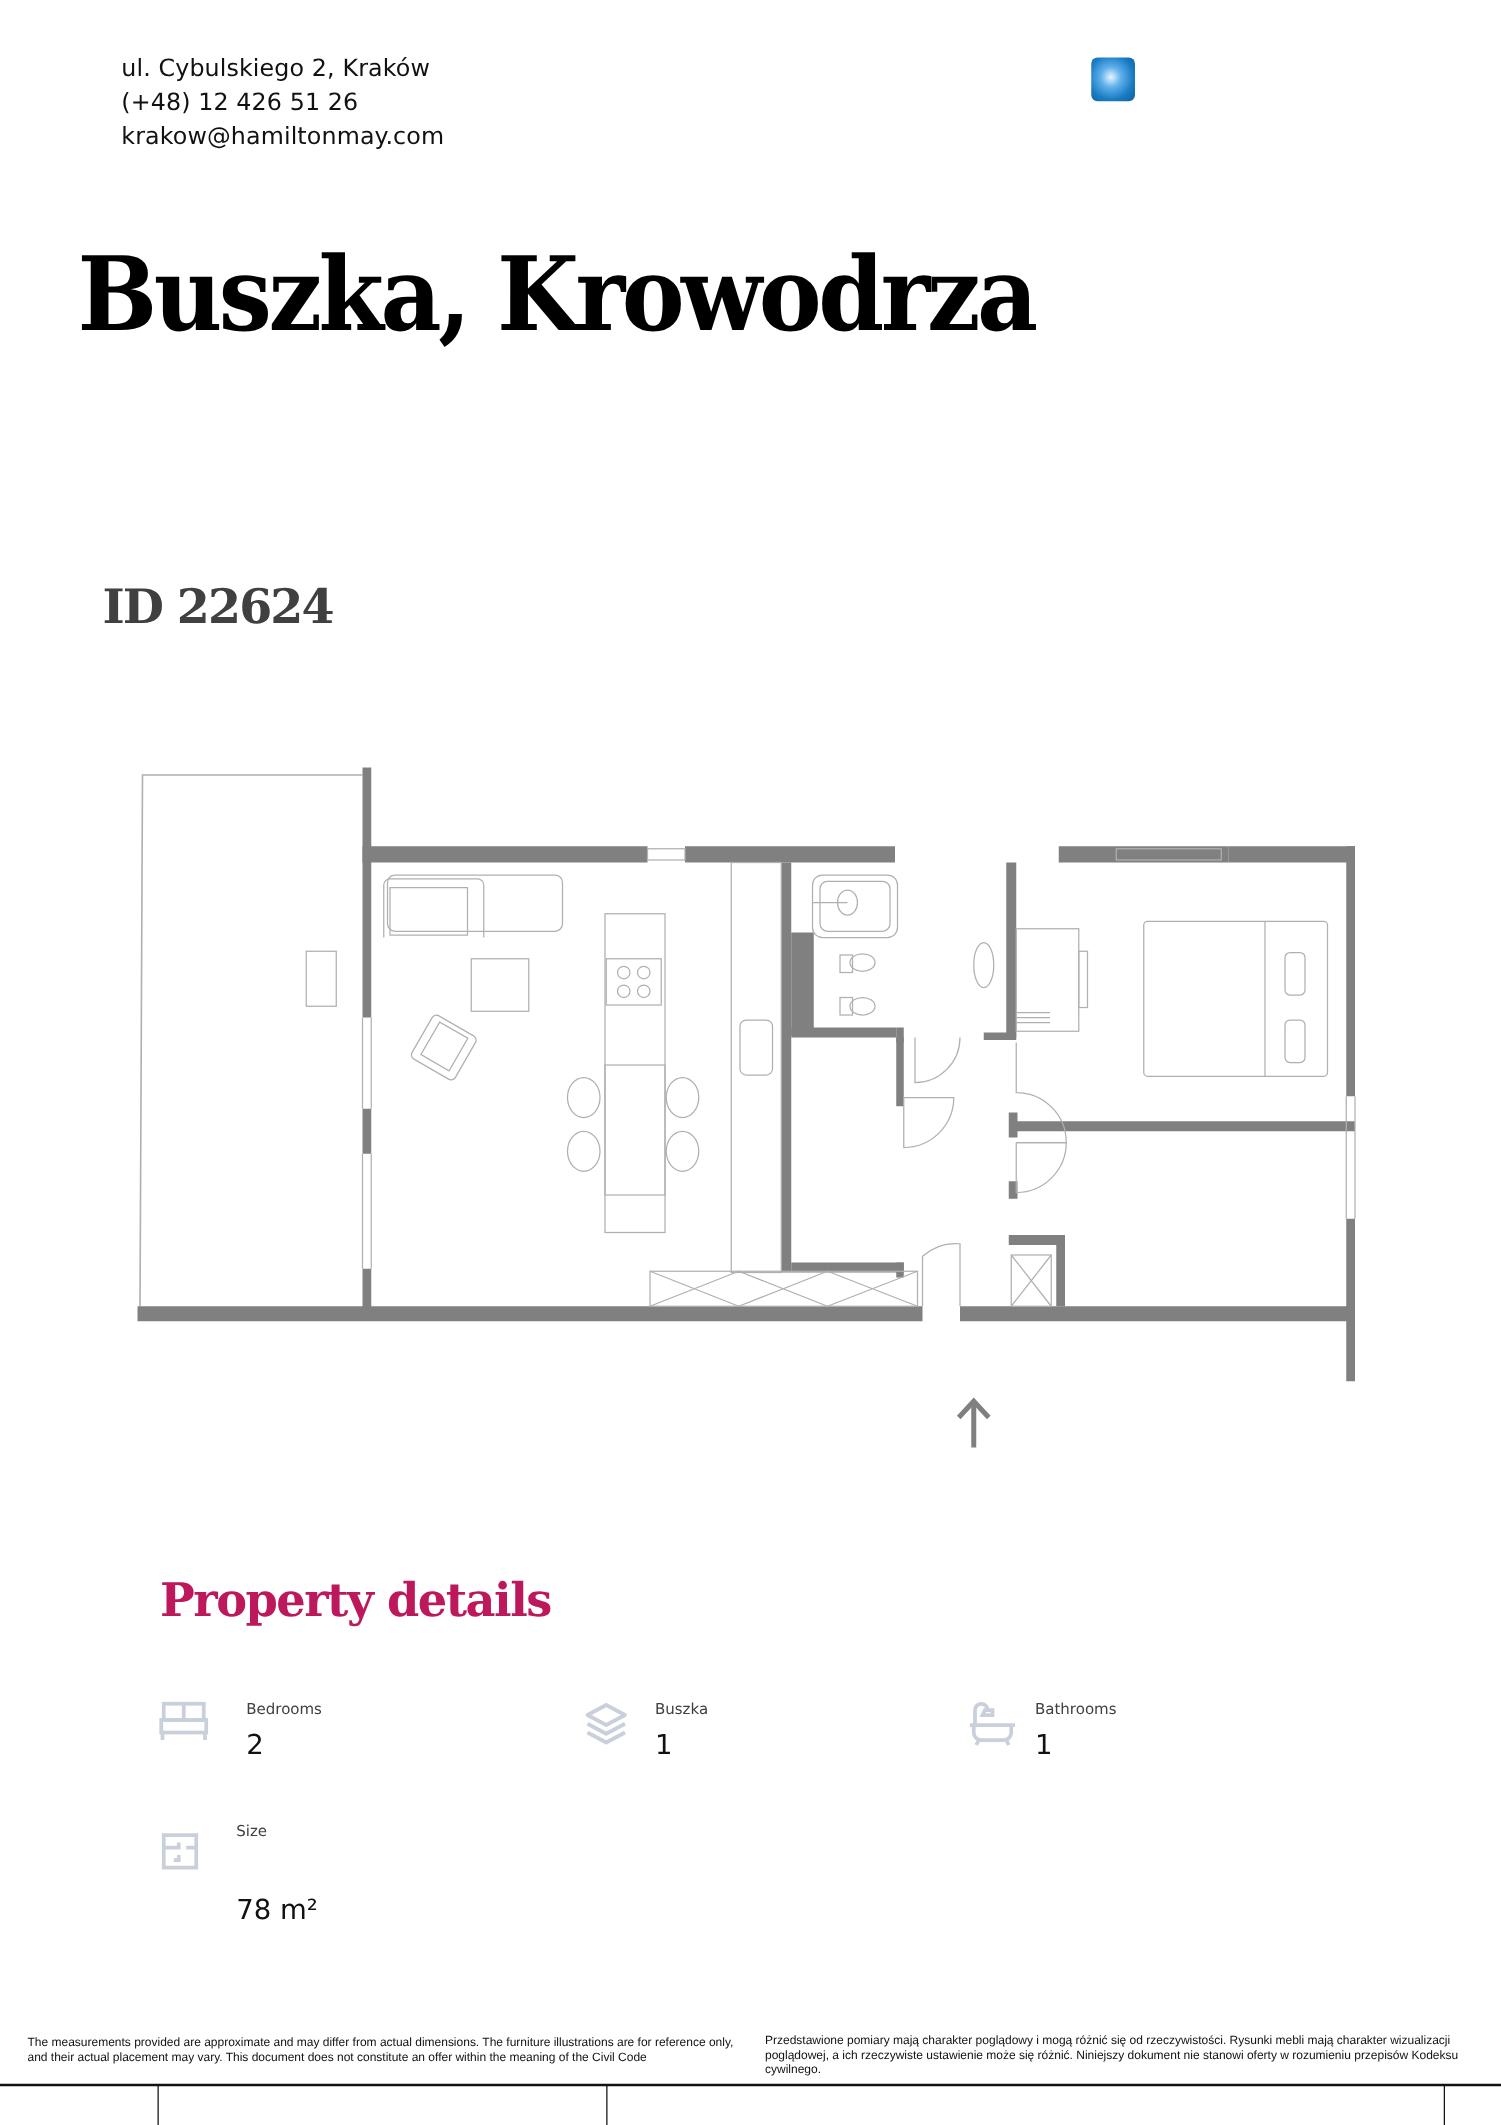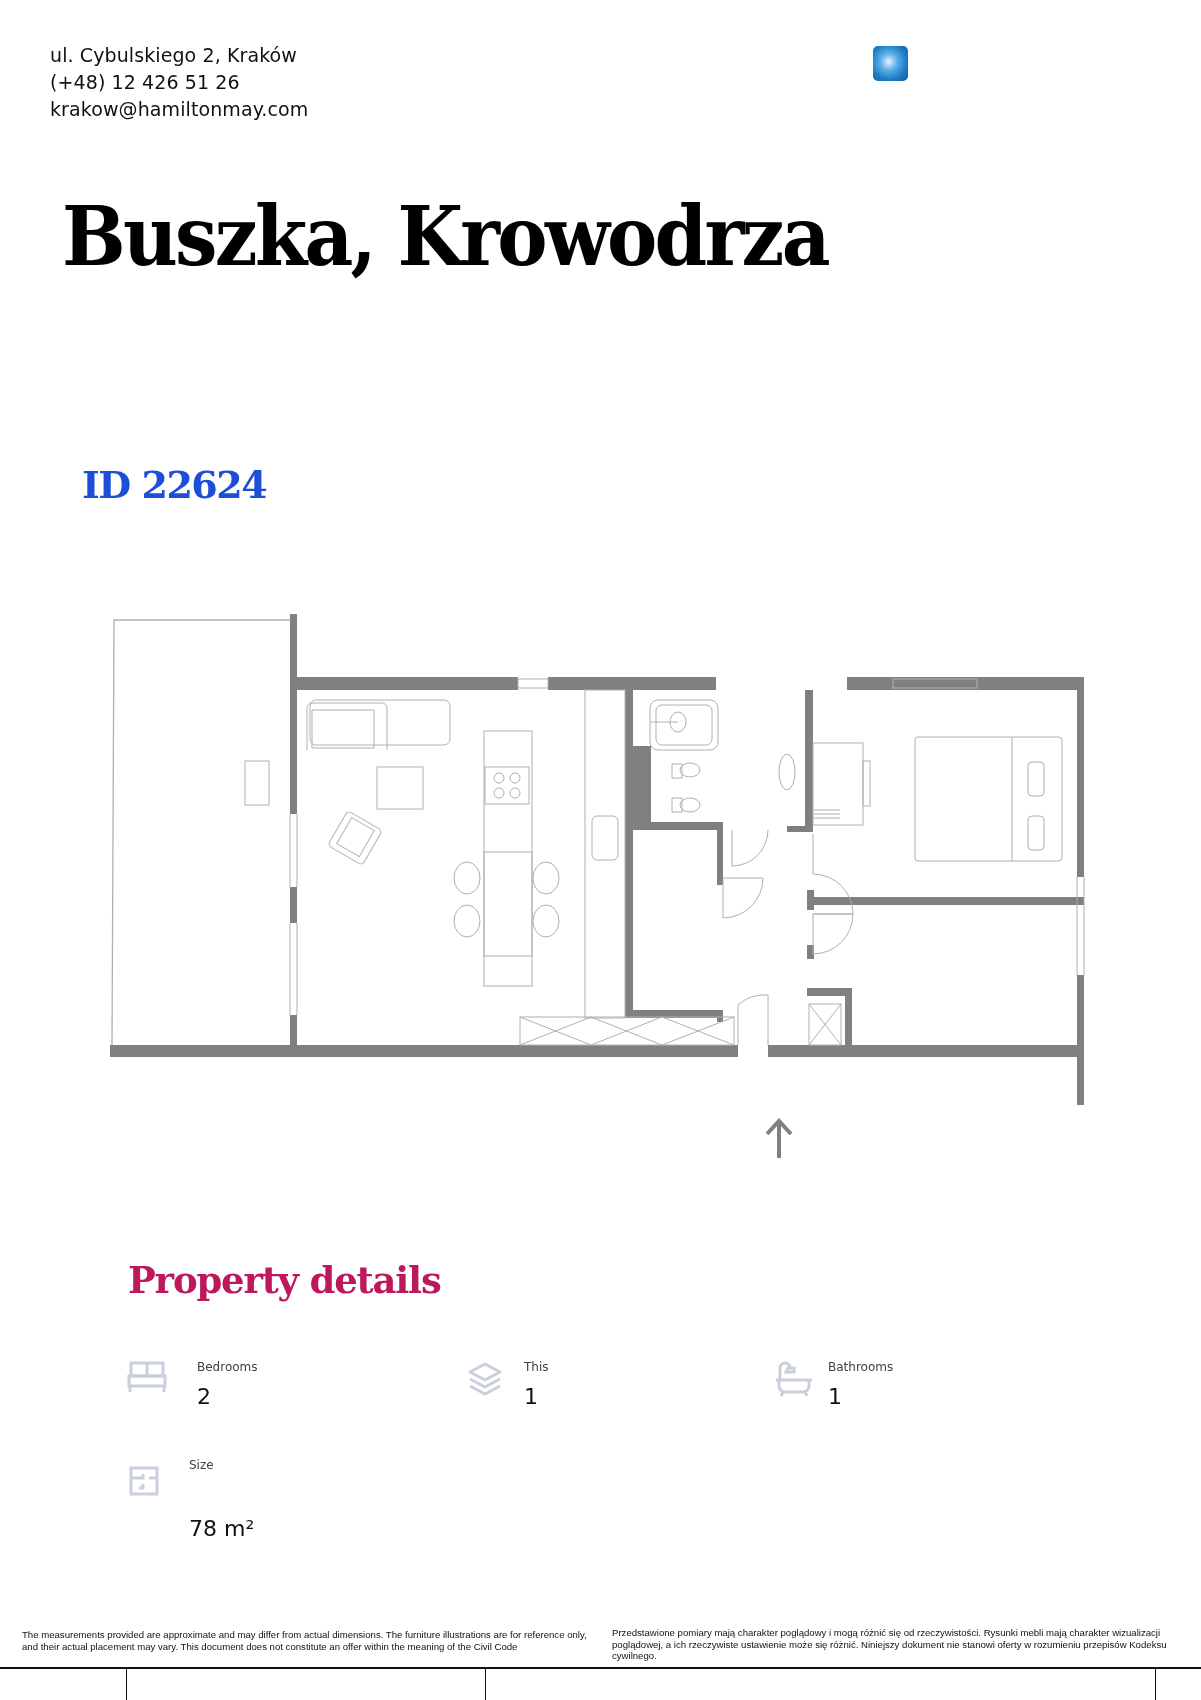--- a/index.html
+++ b/index.html
@@ -1,23 +1,23 @@
 <!DOCTYPE html>
 <html><head>
 <meta charset="utf-8">
 <style>
   html, body { margin: 0; padding: 0; background: #ffffff; }
   body { width: 1201px; height: 1700px; position: relative; overflow: hidden; font-family: "DejaVu Sans", sans-serif; color: #111; }
   .contact { position: absolute; left: 50px; top: 42px; font-family: "DejaVu Sans", sans-serif; font-size: 19px; line-height: 27px; color: #111; letter-spacing: 0.1px; }
-  .contact div { white-space: nowrap; }
+  .contact div { white-space: nowrap; margin-left: 47px; }
   .logo { position: absolute; left: 873px; top: 46px; width: 300px; height: 60px; }
   .logo-square { position: absolute; left: 0; top: 0; width: 35px; height: 35px; border-radius: 5px; background: radial-gradient(circle at 45% 45%, #e8f4ff 0%, #5fb0ea 30%, #1a7cc4 65%, #0d5d9e 100%); }
   .logo-text { position: absolute; left: 20px; top: 10px; font-family: "DejaVu Serif", serif; font-weight: bold; font-size: 38px; color: #000; white-space: nowrap; letter-spacing: -0.5px; }
   .title { position: absolute; left: 62px; top: 186px; font-family: "DejaVu Serif", serif; font-weight: bold; font-size: 82px; line-height: 100px; letter-spacing: -3px; color: #000; white-space: nowrap; transform: scaleX(0.92); transform-origin: left top; }
-  .prop-id { position: absolute; left: 82px; top: 462px; font-family: "DejaVu Serif", serif; font-weight: bold; font-size: 38px; letter-spacing: -1.5px; color: #1d4ed8; white-space: nowrap; }
+  .prop-id { position: absolute; left: 82px; top: 462px; font-family: "DejaVu Serif", serif; font-weight: bold; font-size: 38px; letter-spacing: -1.5px; color: #404040; white-space: nowrap; }
   .floorplan { position: absolute; left: 100px; top: 600px; width: 1000px; height: 580px; }
   .details-heading { position: absolute; left: 128px; top: 1258px; font-family: "DejaVu Serif", serif; font-weight: bold; font-size: 37px; letter-spacing: -1.2px; color: #be185d; white-space: nowrap; }
   .detail { position: absolute; }
   .detail .icon { position: absolute; left: 0; top: 0; width: 40px; height: 40px; }
   .detail .label { position: absolute; white-space: nowrap; font-size: 12px; color: #404040; }
   .detail .value { position: absolute; white-space: nowrap; font-size: 22px; color: #111; }
   .disclaimer { position: absolute; font-family: "Liberation Sans", sans-serif; font-size: 9.6px; line-height: 11.5px; color: #111; }
   .rule { position: absolute; background: #111; }
 </style>
 </head>
@@ -157,21 +157,21 @@
 </div>
 
 <div class="detail" style="left:466px; top:1360px;">
   <svg class="icon" viewBox="0 0 40 40">
       <g fill="none" stroke="#c9d0dc" stroke-width="3" stroke-linejoin="round">
         <path d="M 4 12 L 19 4 L 34 12 L 19 20 Z"></path>
         <path d="M 4 19 L 19 27 L 34 19"></path>
         <path d="M 4 26 L 19 34 L 34 26"></path>
       </g>
     </svg>
-  <div class="label" style="left:58px; top:0px;">This</div>
+  <div class="label" style="left:58px; top:0px;">Buszka</div>
   <div class="value" style="left:58px; top:24px;">1</div>
 </div>
 
 <div class="detail" style="left:774px; top:1360px;">
   <svg class="icon" viewBox="0 0 40 40">
       <g fill="none" stroke="#c9d0dc" stroke-width="3">
         <path d="M 6 20 V 8 a 5 5 0 0 1 10 0"></path>
         <path d="M 14 8 h 6 v 4 h -8 z"></path>
         <line x1="2" y1="20" x2="38" y2="20"></line>
         <path d="M 5 20 v 6 a 6 6 0 0 0 6 6 h 18 a 6 6 0 0 0 6 -6 v -6"></path>

